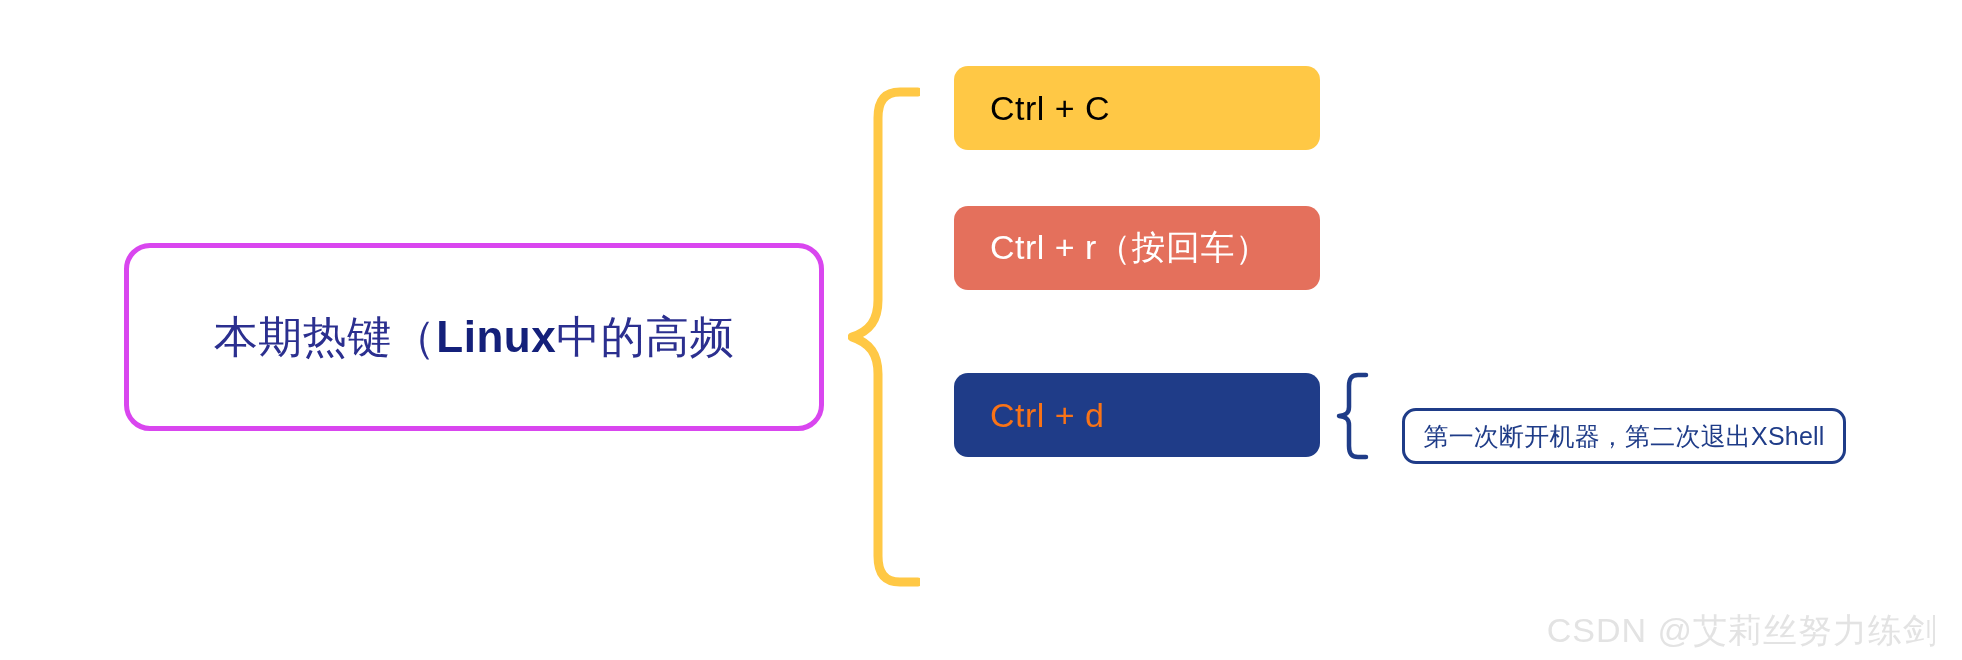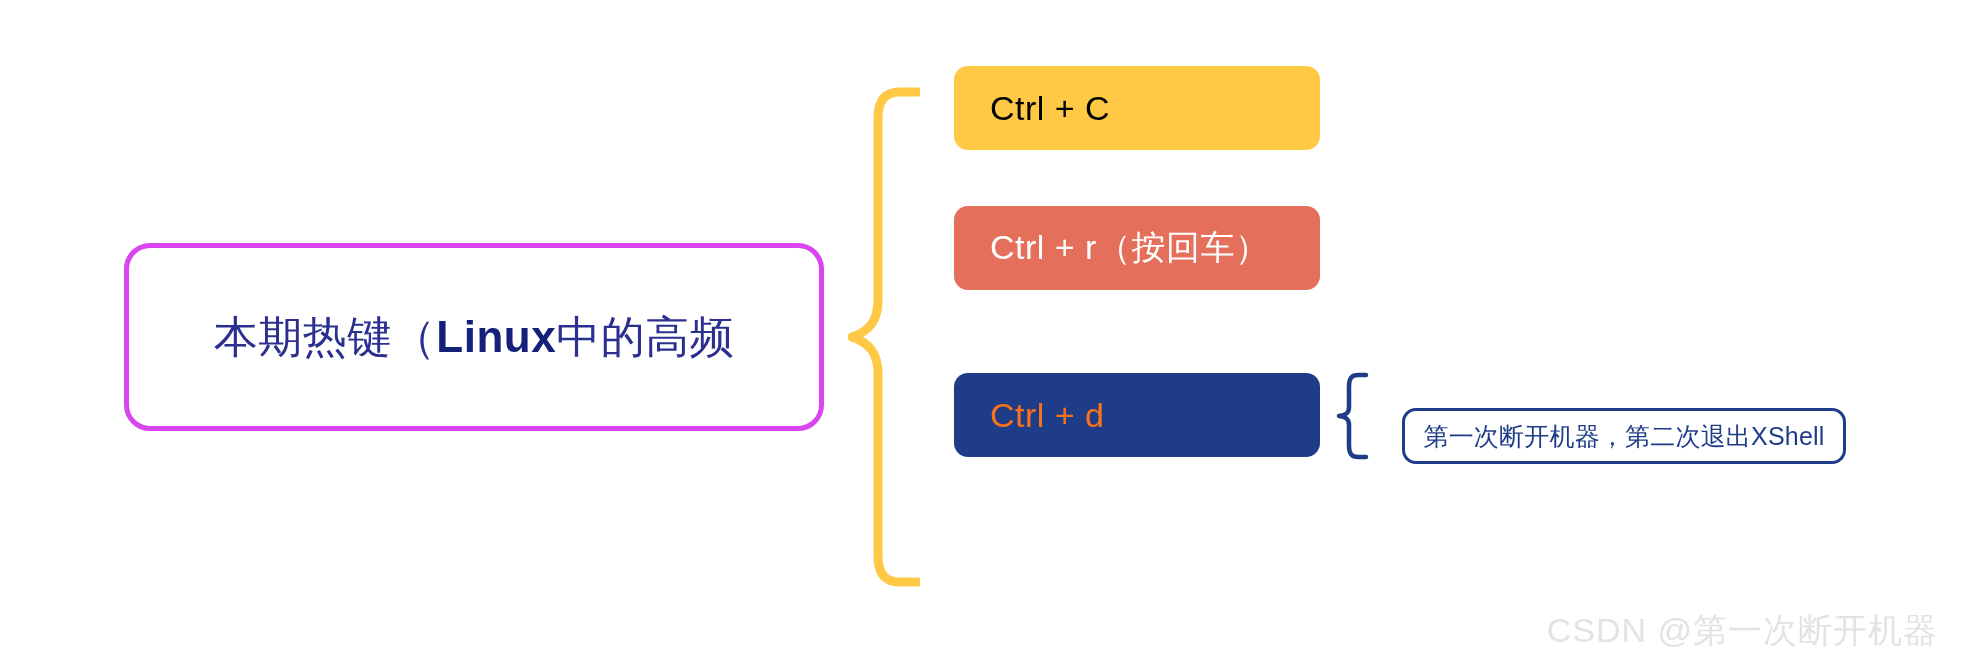--- a/index.html
+++ b/index.html
@@ -147,15 +147,15 @@
 
 
   <svg id="note-brace" viewBox="0 0 40 88" aria-hidden="true">
     <path d="M30 3 H22 C15 3 13 7 13 14 V35 C13 41 10 43 3 44 C10 45 13 47 13 53 V74 C13 81 15 85 22 85 H30" fill="none" stroke="#1f3c88" stroke-width="4.5" stroke-linecap="round" stroke-linejoin="round"></path>
   </svg>
 
   <div id="note-box">
     <span id="note-text">第一次断开机器，第二次退出XShell</span>
   </div>
 
-  <div id="watermark">CSDN @第一次断开机器</div>
+  <div id="watermark">CSDN @艾莉丝努力练剑</div>
 
 </div>
 
 </body></html>

